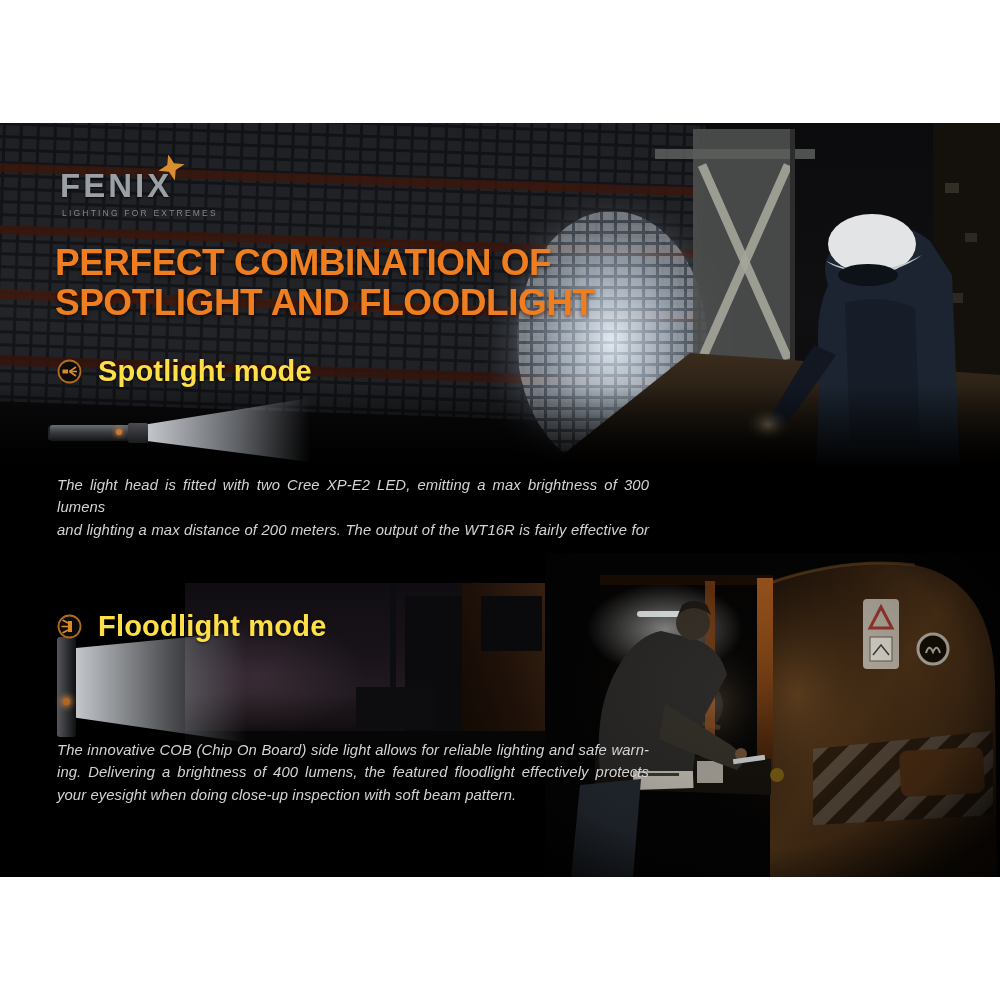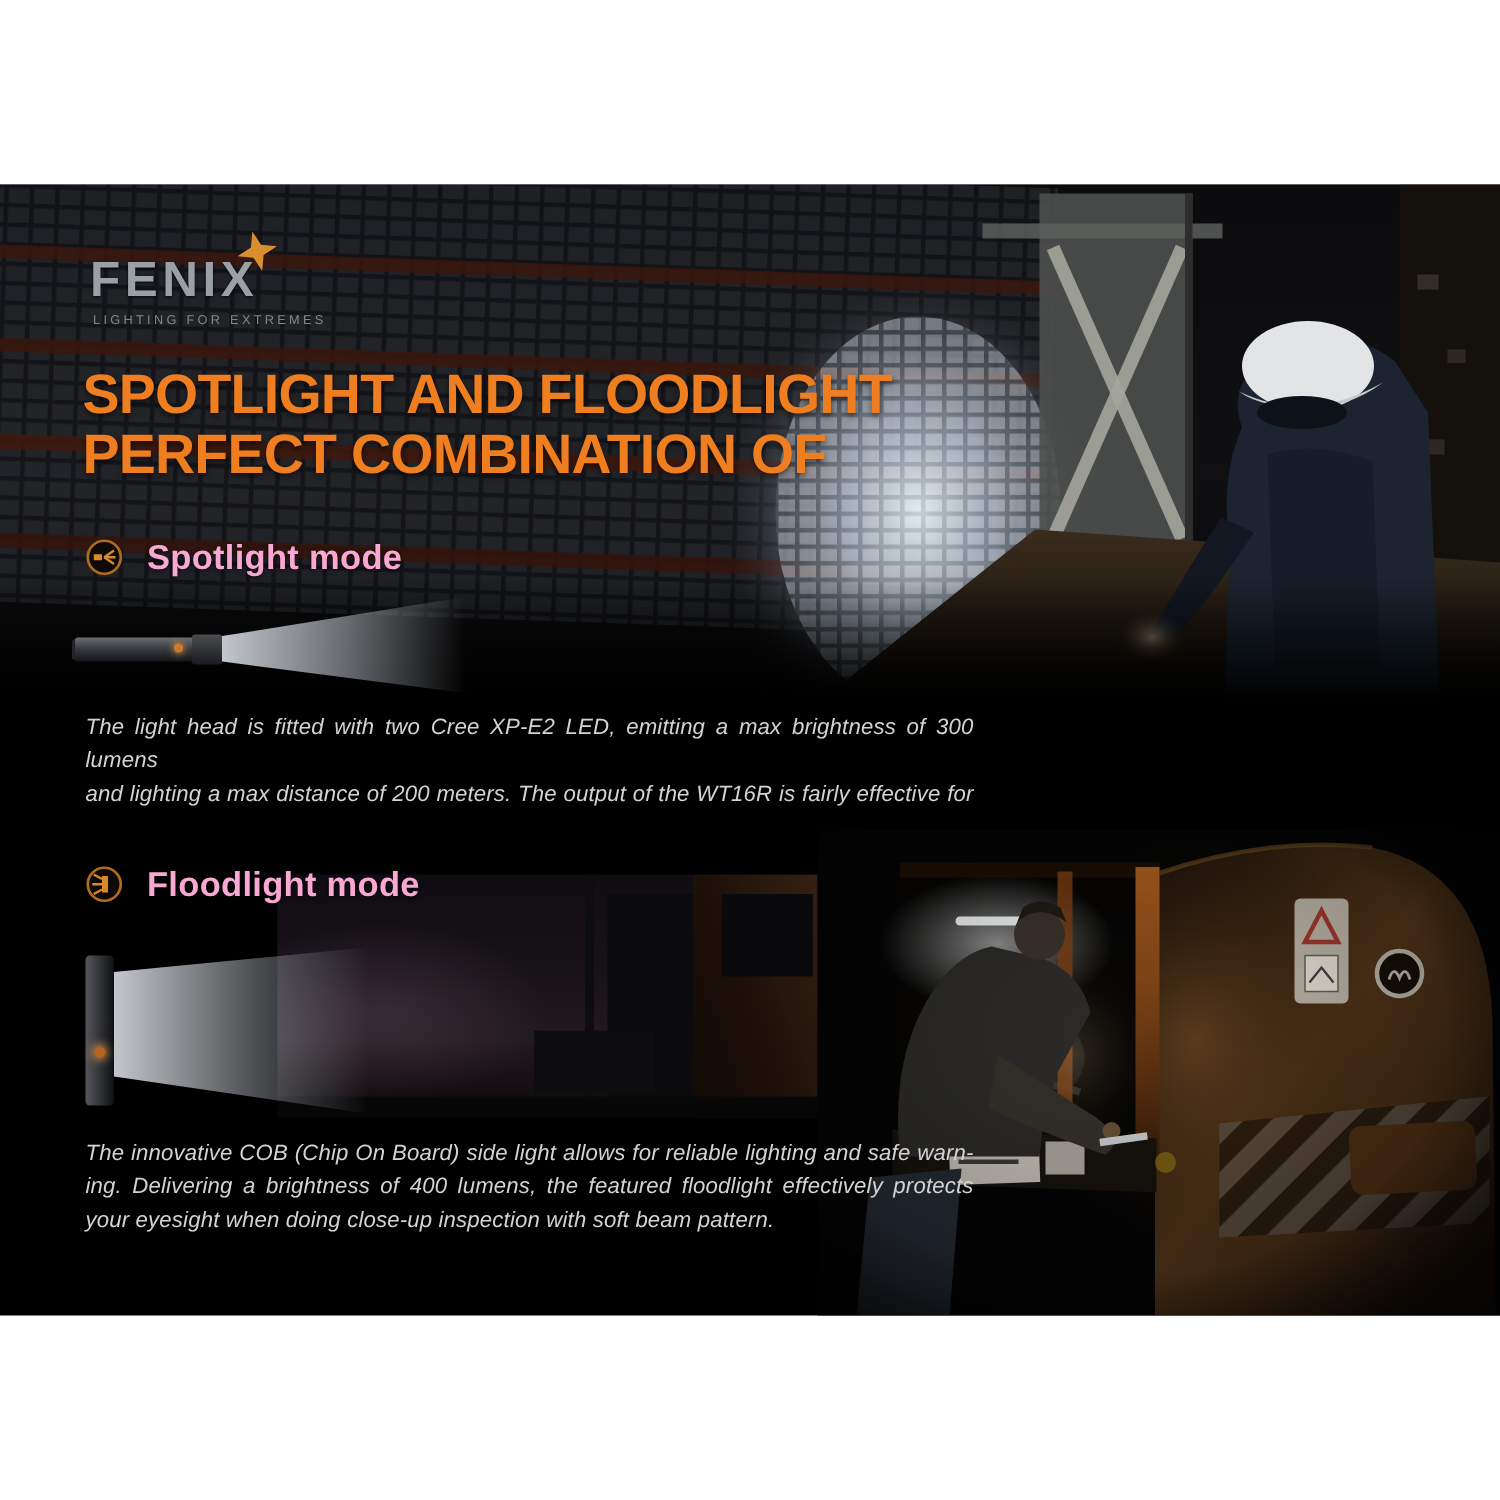--- a/index.html
+++ b/index.html
@@ -37,23 +37,23 @@
      text-shadow:0 1px 2px rgba(0,0,0,.8);}
   .brand .tagline{margin-top:3px;margin-left:2px;font-size:8.5px;letter-spacing:2.2px;color:#83878b;}
   .logo-star{position:absolute;left:98px;top:-13px;width:27px;height:27px;transform:rotate(-14deg);}
 
   
   .headline{position:absolute;left:55px;top:120px;z-index:6;color:#ee7e1f;font-weight:bold;
      font-size:37px;line-height:40px;letter-spacing:-0.5px;text-shadow:0 2px 4px rgba(0,0,0,.55);}
 
   
   .mode-row{position:absolute;left:57px;z-index:6;display:flex;align-items:center;gap:16px;height:28px;}
-  .mode-row.spot{top:234px;} .mode-row.flood{top:452px;}
+  .mode-row.spot{top:234px;} .mode-row.flood{top:489px;}
   .mode-icon{width:25px;height:25px;flex:0 0 auto;}
-  .mode-label{color:#f9a8d4;font-size:23px;font-weight:bold;letter-spacing:0.2px;
+  .mode-label{color:#fde047;font-size:29px;font-weight:bold;letter-spacing:0.2px;
      text-shadow:0 1px 3px rgba(0,0,0,.7);}
 
   
   .spot-beam{position:absolute;left:147px;top:275px;width:163px;height:64px;z-index:4;
      clip-path:polygon(0 41%, 100% 0%, 100% 100%, 0 67%);
      background:linear-gradient(90deg,rgba(206,209,214,0.95) 0%,rgba(172,177,184,0.55) 55%,rgba(150,155,162,0) 100%);}
   .spot-body{position:absolute;left:50px;top:302px;width:97px;height:16px;z-index:5;border-radius:2px;
      background:linear-gradient(180deg,#6a6d72 0%,#3a3c40 45%,#141518 100%);}
   .spot-head{position:absolute;left:128px;top:300px;width:20px;height:20px;z-index:5;border-radius:2px;
      background:linear-gradient(180deg,#4a4c50,#1a1b1e);} 
@@ -66,21 +66,21 @@
      clip-path:polygon(0 17%, 100% 3%, 100% 97%, 0 76%);
      background:linear-gradient(90deg,rgba(212,215,220,0.92) 0%,rgba(170,175,182,0.45) 55%,rgba(150,155,162,0) 100%);}
   .flood-body{position:absolute;left:57px;top:514px;width:19px;height:100px;z-index:5;border-radius:3px;
      background:linear-gradient(90deg,#55575b 0%,#2e3034 55%,#0f1012 100%);}
   .flood-switch{position:absolute;left:63px;top:575px;width:7px;height:7px;border-radius:50%;z-index:6;
      background:#b5651f;box-shadow:0 0 6px 2px rgba(230,150,70,.75);}
 
   
   .para{position:absolute;left:57px;width:592px;z-index:6;color:#d3d3d3;font-size:14.8px;
      line-height:22.4px;letter-spacing:0.1px;}
-  .para.p1{top:351px;} .para.p2{top:635px;}
+  .para.p1{top:351px;} .para.p2{top:616px;}
   .pline{text-align:justify;-moz-text-align-last:justify;text-align-last:justify;white-space:normal;font-style:italic;}
   .pline.last{-moz-text-align-last:left;text-align-last:left;}
 
   svg{display:block;}
 </style>
 </head>
 <body>
 
 <div class="page">
   <div class="hero">
@@ -261,22 +261,22 @@
 
     <div class="brand">
       <svg class="logo-star" viewBox="0 0 100 100">
         <polygon points="50,0 63,37 100,50 63,63 50,100 37,63 0,50 37,37" fill="#d98f2e"></polygon>
       </svg>
       <div class="logo-text">FENIX</div>
       <div class="tagline">LIGHTING FOR EXTREMES</div>
     </div>
 
     <div class="headline">
+      <div>PERFECT COMBINATION OF</div>
       <div>SPOTLIGHT AND FLOODLIGHT</div>
-      <div>PERFECT COMBINATION OF</div>
     </div>
 
     <div class="mode-row spot">
       <svg class="mode-icon" viewBox="0 0 25 25">
         <circle cx="12.5" cy="12.5" r="11" fill="#0d0a07" stroke="#b06c1e" stroke-width="1.8"></circle>
         <rect x="5.5" y="10.5" width="5.5" height="4" fill="#d88a28"></rect>
         <line x1="12.5" y1="12.5" x2="19" y2="8" stroke="#d88a28" stroke-width="1.6"></line>
         <line x1="12.5" y1="12.5" x2="20" y2="12.5" stroke="#d88a28" stroke-width="1.6"></line>
         <line x1="12.5" y1="12.5" x2="19" y2="17" stroke="#d88a28" stroke-width="1.6"></line>
       </svg>

